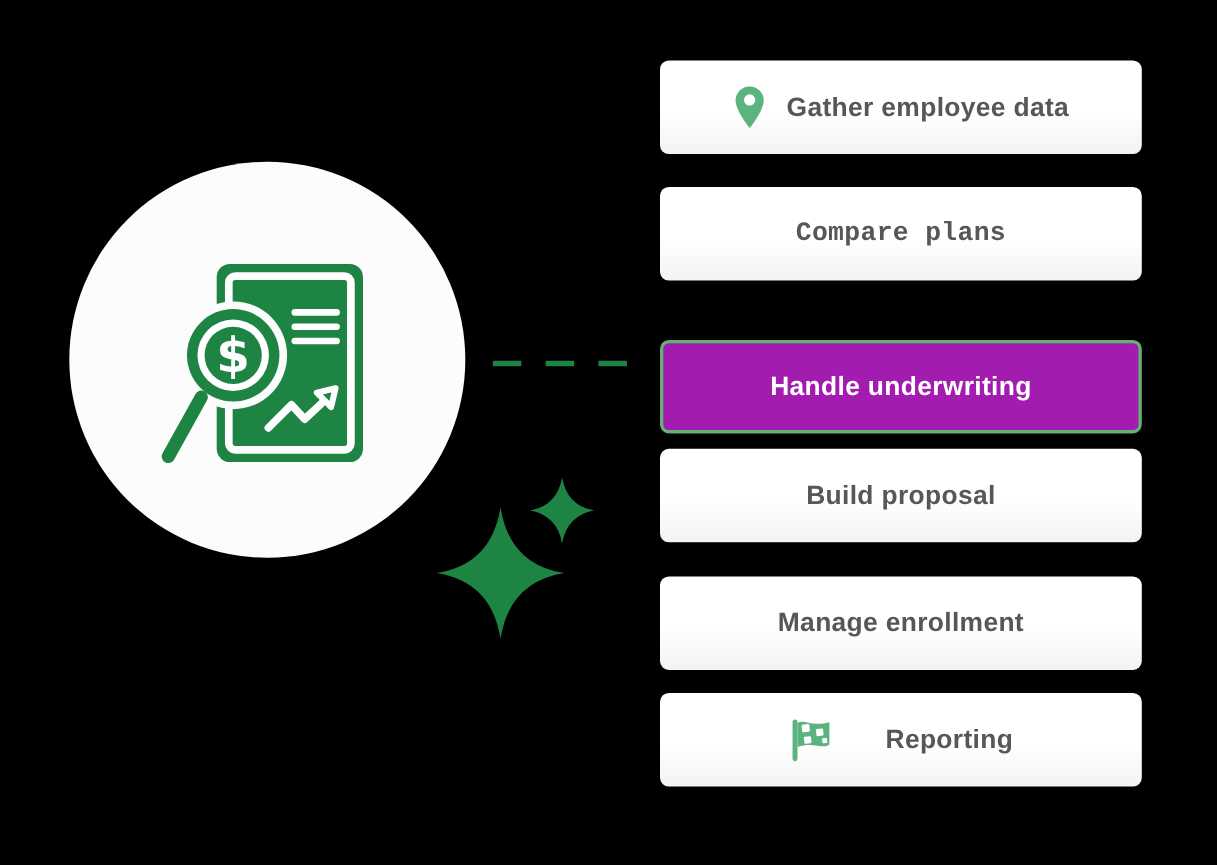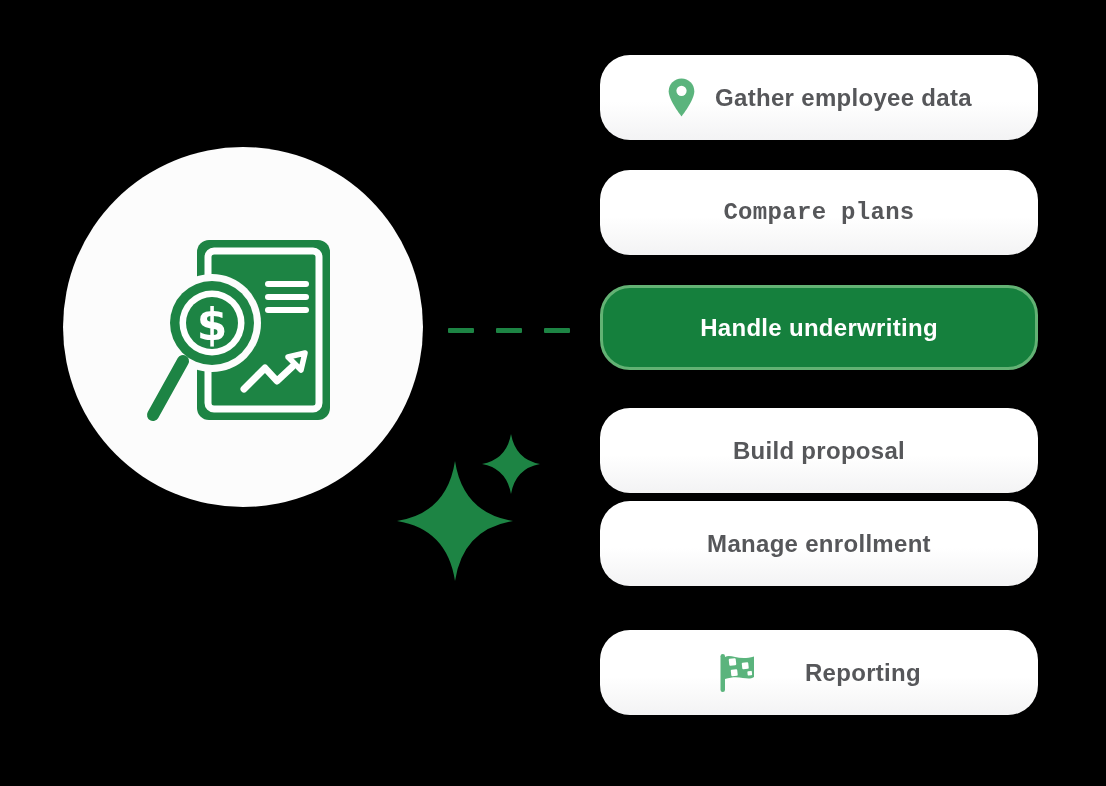--- a/index.html
+++ b/index.html
@@ -58,48 +58,49 @@
     left: 393px;
     top: 398px;
   }
 
   
   .card {
     position: absolute;
     left: 600px;
     width: 438px;
     height: 85px;
-    border-radius: 30px;
+    border-radius: 8px;
     background: linear-gradient(180deg, #FFFFFF 55%, #F3F3F4 100%);
     display: flex;
     align-items: center;
     justify-content: center;
     gap: 18px;
     box-sizing: border-box;
     cursor: pointer;
   }
   .card .label {
     font-size: 24px;
     font-weight: 700;
     letter-spacing: 0.3px;
     color: #56575A;
     white-space: nowrap;
   }
   .card.active {
-    background: #15803d;
+    background: #a21caf;
     border: 3px solid #63B274;
+    margin-top: 24px;
   }
   .card.active .label {
     color: #FFFFFF;
   }
   .c1 { top: 55px; }
   .c2 { top: 170px; font-family: Liberation Mono, monospace; }
   .c3 { top: 285px; }
   .c4 { top: 408px; }
-  .c5 { top: 501px; }
+  .c5 { top: 524px; }
   .c6 { top: 630px; gap: 48px; }
 
   .card-icon {
     display: block;
     flex: 0 0 auto;
   }
 </style>
 </head>
 <body>
 

